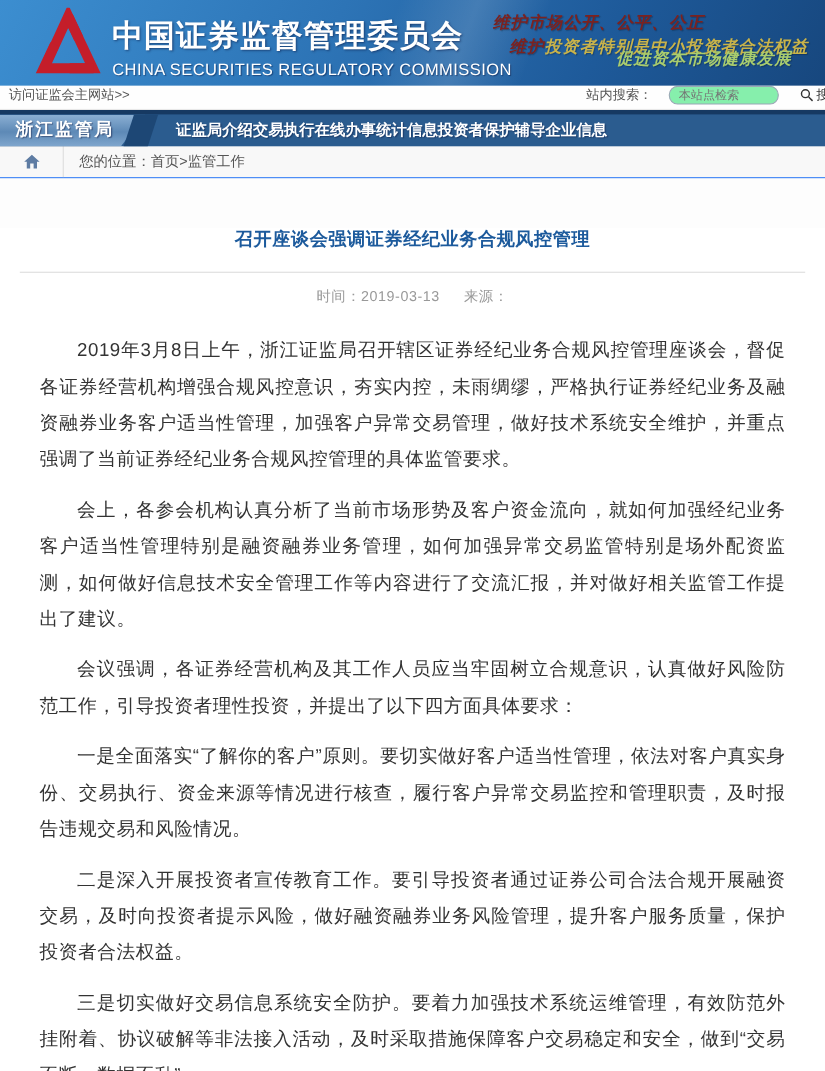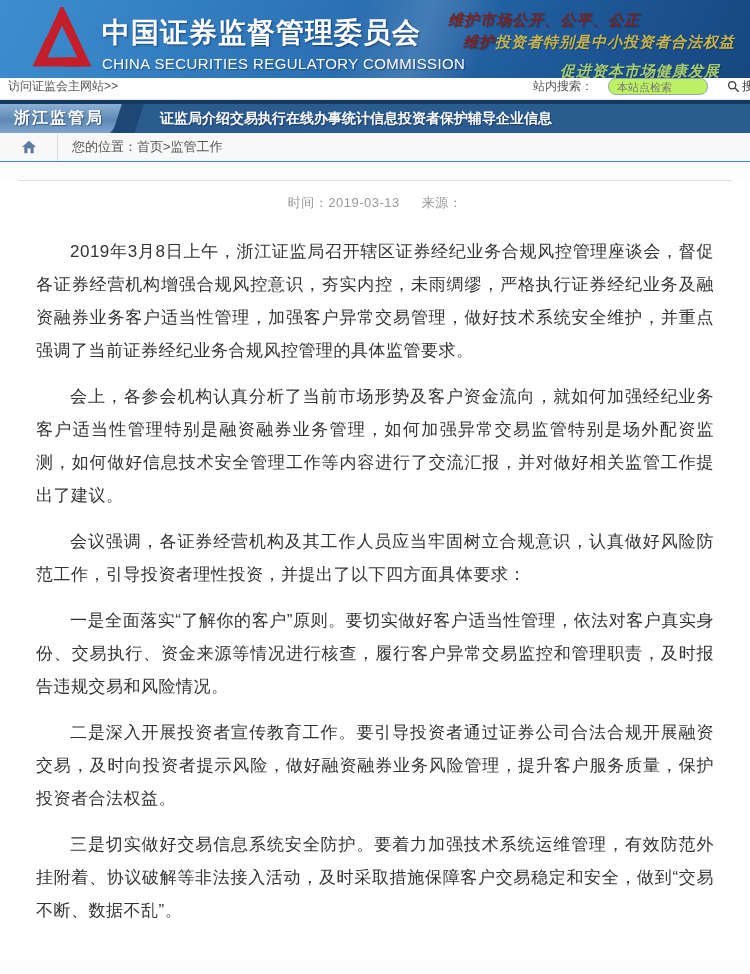--- a/index.html
+++ b/index.html
@@ -26,36 +26,36 @@
   .org-en { font-size:15px; font-weight:normal; letter-spacing:.4px; margin-top:3px; text-shadow:1px 1px 1px rgba(0,0,40,.4); white-space:nowrap; }
   .slogans { position:absolute; top:0; right:0; width:300px; height:100%; }
   .slogan {
     position:absolute; white-space:nowrap;
     font-family:"Liberation Serif","DejaVu Serif",serif;
     font-style:italic; font-weight:bold; font-size:15px; letter-spacing:1px;
     text-shadow:1px 1px 1px rgba(0,0,0,.25);
   }
   .slogan.s1 { top:11px; right:110px; color:#7b2220; }
   .slogan.s2 { top:33px; right:15px; }
-  .slogan.s3 { top:62px; right:30px; color:#a9cc6e;text-align:center; }
+  .slogan.s3 { top:44px; right:30px; color:#a9cc6e;text-align:center; }
   .s-red  { color:#7b2220; }
   .s-gold { color:#c9b34a; }
 
   
   .substrip {
     position:relative; height:22px; background:#fefefe; overflow:hidden;
     display:flex; align-items:flex-start; font-size:12px; color:#555;
     border-bottom:1px solid #e8e8e8;
   }
   .mainsite-link { margin-left:8px; color:#555; text-decoration:none; }
   .searchbox { position:absolute; right:0; display:flex; align-items:center;gap:15px; }
   .search-label { color:#555; }
   .search-input {
     width:100px; height:17px; border:1px solid #9aa7b5; border-radius:8px;
-    font-size:11px; padding:0 8px; color:#666; outline:none; background:#bef264;
+    font-size:11px; padding:0 8px; color:#666; outline:none; background:#86efac;
   }
   .search-btn {
     display:flex; align-items:center; gap:2px; border:none; background:transparent;
     font-size:12px; color:#333; margin-left:4px; margin-right:-16px; cursor:pointer; white-space:nowrap;
   }
 
   
   .nav {
     position:relative; height:33px; background:#2b5c8f;
     border-top:4px solid #163962; display:flex; align-items:center; overflow:hidden;
@@ -158,20 +158,21 @@
     <svg width="16" height="14" viewBox="0 0 20 18">
         <path d="M10 1 L19 9 H16 V17 H12 V11 H8 V17 H4 V9 H1 Z" fill="#5e7ca3"></path>
       </svg>
   </div>
   <div class="crumb-text">
     <span>您的位置：</span><a href="#" class="crumb-path">首页&gt;监管工作</a>
   </div>
 </div>
 
 <div class="article">
+  <h1 class="article-title">召开座谈会强调证券经纪业务合规风控管理</h1>
   <hr class="title-rule">
   <div class="meta">
     <span>时间：</span><span>2019-03-13</span><span class="gap"></span><span>来源：</span>
   </div>
   <div class="body-text">
     <p>2019年3月8日上午，浙江证监局召开辖区证券经纪业务合规风控管理座谈会，督促各证券经营机构增强合规风控意识，夯实内控，未雨绸缪，严格执行证券经纪业务及融资融券业务客户适当性管理，加强客户异常交易管理，做好技术系统安全维护，并重点强调了当前证券经纪业务合规风控管理的具体监管要求。</p>
     <p>会上，各参会机构认真分析了当前市场形势及客户资金流向，就如何加强经纪业务客户适当性管理特别是融资融券业务管理，如何加强异常交易监管特别是场外配资监测，如何做好信息技术安全管理工作等内容进行了交流汇报，并对做好相关监管工作提出了建议。</p>
     <p>会议强调，各证券经营机构及其工作人员应当牢固树立合规意识，认真做好风险防范工作，引导投资者理性投资，并提出了以下四方面具体要求：</p>
     <p>一是全面落实“了解你的客户”原则。要切实做好客户适当性管理，依法对客户真实身份、交易执行、资金来源等情况进行核查，履行客户异常交易监控和管理职责，及时报告违规交易和风险情况。</p>
     <p>二是深入开展投资者宣传教育工作。要引导投资者通过证券公司合法合规开展融资交易，及时向投资者提示风险，做好融资融券业务风险管理，提升客户服务质量，保护投资者合法权益。</p>

